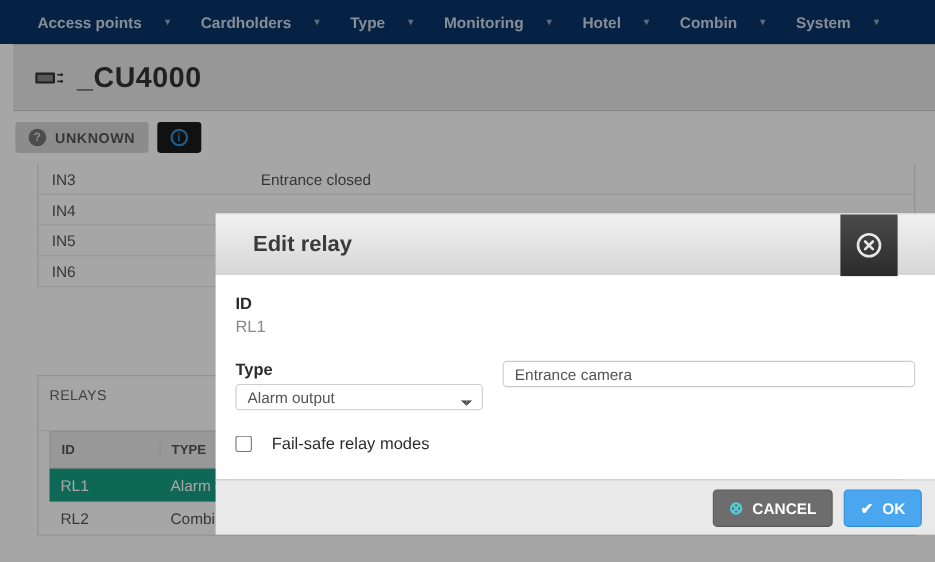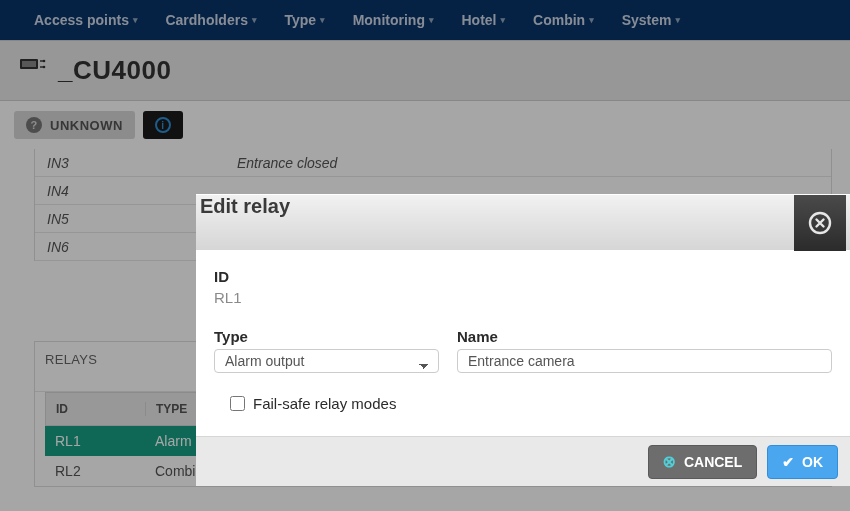--- a/index.html
+++ b/index.html
@@ -1,39 +1,39 @@
 <!DOCTYPE html>
 <html><head>
 <meta charset="utf-8">
 <style>
   * { box-sizing: border-box; margin: 0; padding: 0; }
   html, body { width: 850px; height: 511px; overflow: hidden; font-family: Arial, Helvetica, sans-serif; background: #fff; }
   
   
   .topnav { background: #083468; height: 40px; display: flex; align-items: center; padding: 0 20px; gap: 0; }
-  .topnav .item { color: #cfd8e6; font-size: 14px; font-weight: 600; padding: 0 14px; display: flex; align-items: center; gap: 4px; cursor: pointer; }
+  .topnav .item { color: #cfd8e6; font-size: 14px; font-weight: 600; padding: 0 14px; display: flex; align-items: center; gap: 21px; cursor: pointer; }
   .topnav .chev { font-size: 9px; opacity: .7; }
   
   
-  .titlebar { background: #e8e8e8; border-top: 1px solid #d0d0d0; border-bottom: 1px solid #d0d0d0; padding: 14px 20px; display: flex; gap: 10px; }
+  .titlebar { background: #e8e8e8; border-top: 1px solid #d0d0d0; border-bottom: 1px solid #d0d0d0; padding: 14px 20px; display: flex; align-items: center; gap: 10px; margin-left: 12px; }
   .dev-icon { width: 28px; height: 18px; }
   .page-title { font-size: 26px; font-weight: 700; color: #333; letter-spacing: .5px; }
   
   
   .badges { padding: 10px 14px; display: flex; gap: 8px; }
   .badge { display: flex; align-items: center; gap: 8px; border-radius: 3px; padding: 6px 12px; font-size: 13px; font-weight: 700; letter-spacing: .5px; }
   .badge.unknown { background: #d7d7d7; color: #555; }
   .badge.unknown .ico { width: 16px; height: 16px; border-radius: 50%; background: #777; color: #d7d7d7; font-size: 11px; display:flex; align-items:center; justify-content:center; }
   .badge.status { background: #1b1b1b; color: #d8d8d8; }
   .badge.status .ico { width: 16px; height:16px; border:2px solid #2d8fd6; border-radius:50%; color:#2d8fd6; font-size:10px; display:flex; align-items:center; justify-content:center; font-weight:900; }
   
   
   .bg-content { padding: 0 18px 0 34px; color: #555; font-size: 14px; }
   .in-rows { border-left: 1px solid #ddd; border-right: 1px solid #ddd; }
-  .in-row { display:flex; border-bottom: 1px solid #e6e6e6; height: 28px; align-items:center; padding: 0 12px; gap: 40px; font-style: italic; }
+  .in-row { display:flex; border-bottom: 1px solid #e6e6e6; height: 28px; align-items:center; padding: 0 12px; gap: 40px; }
   .in-row .c1 { width: 150px; }
   .in-row .c2 { width: 220px; }
   .in-row .c3 { flex: 1; }
   
   .relays-section { margin-top: 80px; border:1px solid #ddd; }
   .relays-title { font-size: 13px; color: #666; letter-spacing: .3px; padding: 10px 10px 24px 10px; border-bottom:1px solid #e6e6e6; }
   .relays-inner { padding: 0 10px 0 10px; }
   .relays-table-head { display:flex; background:#eaeaea; border:1px solid #d6d6d6; height: 34px; align-items:center; }
   .relays-table-head .th { font-size:12px; font-weight:700; color:#555; padding:0 10px; border-right:1px solid #d6d6d6; }
   .th.id { width: 100px; } .th.type{ flex:1; border-right:none; }
@@ -41,33 +41,33 @@
   .relay-row .td { padding:0 10px; }
   .td.id{ width:100px; } .td.type{ flex:1; }
   .relay-row.sel { background:#18a085; color:#fff; }
   .relay-row.alt { color:#555; }
   
   
   .scrim { position: absolute; inset: 0; background: rgba(0,0,0,.35); }
   
   
   .modal-wrap { position: absolute; top: 194px; left: 196px; right: 0; }
-  .modal-header { height: 56px; background: linear-gradient(#f1f1f1,#d6d6d6); display:flex; padding: 0 4px; border-top:1px solid #fff; }
+  .modal-header { height: 56px; background: linear-gradient(#f1f1f1,#d6d6d6); display:flex; align-items:center; padding: 0 34px; border-top:1px solid #fff; }
   .modal-title { font-size: 20px; font-weight: 600; color: #3a3a3a; flex:1; }
   .modal-close { width: 52px; height:56px; background: linear-gradient(#4a4a4a,#2b2b2b); display:flex; align-items:center; justify-content:center; cursor:pointer; }
   .modal-close svg { width:24px; height:24px; }
   .modal-body { background:#fff; padding: 18px 18px 24px 18px; }
   .field-label { font-size: 15px; font-weight: 600; color: #2b2b2b; margin-bottom: 4px; }
   .field-static { font-size: 15px; color: #8a8a8a; margin-bottom: 22px; }
   .form-row { display:flex; gap: 18px; }
   .form-col { flex: 1; display:flex; flex-direction:column; }
   .form-col.type { flex: 0 0 225px; }
   select.control, input.control { height: 24px; border:1px solid #ccc; border-radius:4px; padding: 0 10px; font-size:14px; color:#555; background:#fff; }
   select.control { appearance: none; background-image: linear-gradient(45deg,transparent 50%,#555 50%),linear-gradient(135deg,#555 50%,transparent 50%); background-position: right 14px top 14px, right 9px top 14px; background-size:5px 5px; background-repeat:no-repeat; }
-  .chk-row { display:flex; align-items:center; gap:8px; margin-top: 22px; font-size:15px; color:#2b2b2b;margin-left:16px; }
+  .chk-row { display:flex; align-items:center; gap:18px; margin-top: 22px; font-size:15px; color:#2b2b2b; }
   .chk-row input { width:15px; height:15px; }
   
   .modal-footer { background:#e9e9e9; border-top:1px solid #d6d6d6; height: 50px; display:flex; align-items:center; justify-content:flex-end; padding: 0 12px; gap:10px; }
   .btn { height:34px; border-radius:4px; display:flex; align-items:center; gap:8px; padding: 0 14px; font-size:14px; font-weight:700; cursor:pointer; border:1px solid transparent; }
   .btn.cancel { background:#6d6d6d; color:#fff; border-color:#5a5a5a; }
   .btn.cancel .x { color:#4fd0d8; font-size:16px; }
   .btn.ok { background:#4aa6ef; color:#fff; border-color:#2f8fdd; }
   .btn.ok .chk { font-size:14px; }
   
   .page { position: relative; width: 850px; height: 511px; }
@@ -188,21 +188,20 @@
       <div class="field-label">ID</div>
       <div class="field-static">RL1</div>
       <div class="form-row">
         <div class="form-col type">
           <div class="field-label">Type</div>
           <select class="control">
             <option>Alarm output</option>
           </select>
         </div>
         <div class="form-col">
-          <div class="field-label">Name</div>
           <input class="control" value="Entrance camera" style="">
         </div>
       </div>
       <label class="chk-row">
         <input type="checkbox" style="">
         <span>Fail-safe relay modes</span>
       </label>
     </div>
     <div class="modal-footer">
       <div class="btn cancel">

